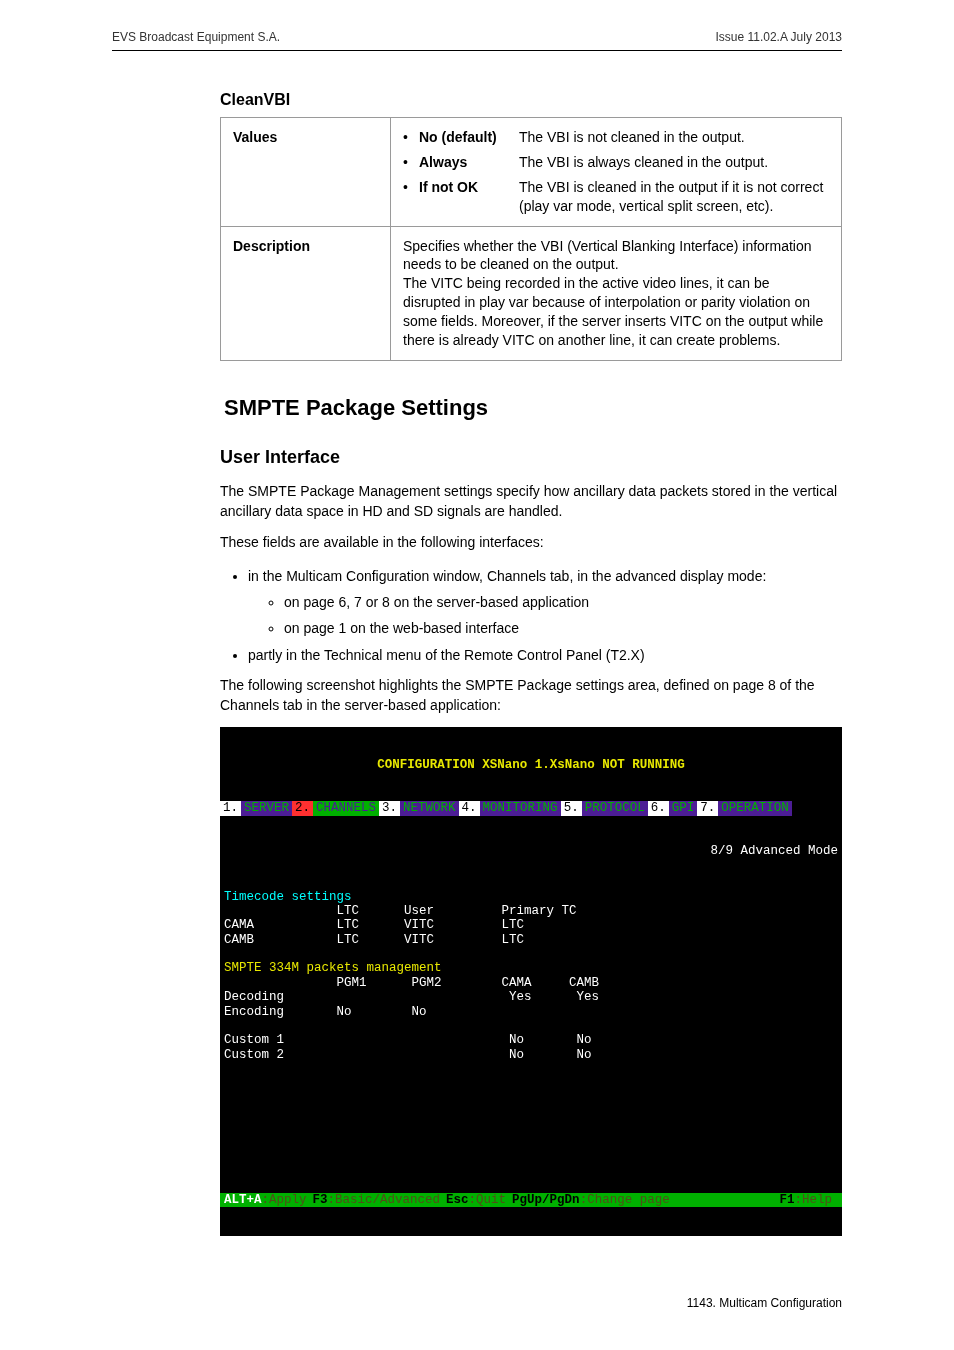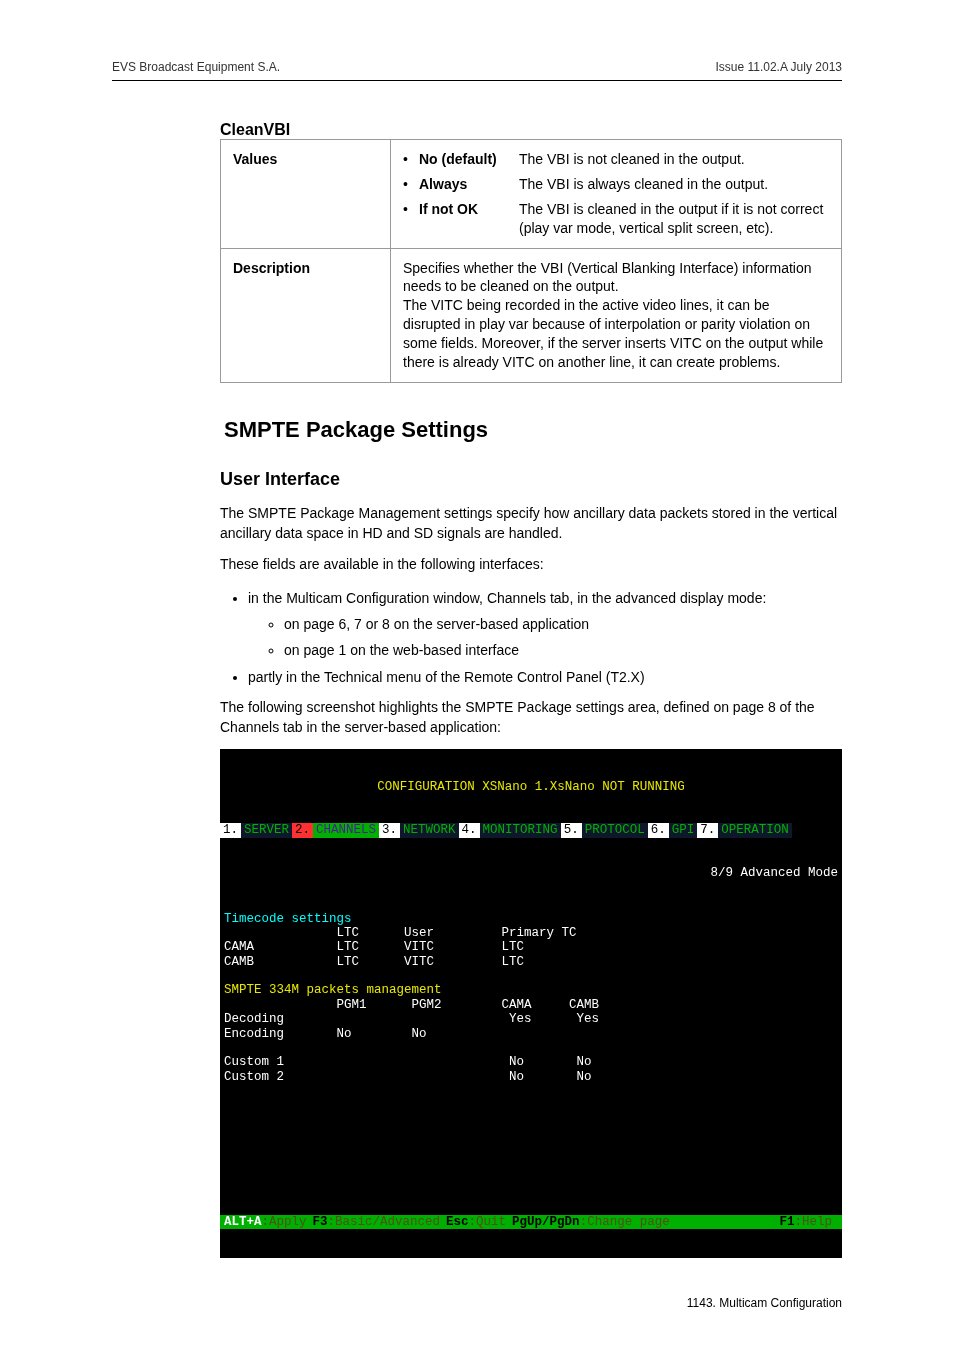--- a/index.html
+++ b/index.html
@@ -1,39 +1,39 @@
 <!DOCTYPE html>
 <html><head>
 <meta charset="utf-8">
 <style>
   * { box-sizing: border-box; margin: 0; padding: 0; }
   html, body { width: 954px; background: #fff; font-family: Arial, Helvetica, sans-serif; color: #000; }
-  .page { width: 954px; min-height: 1350px; padding: 60px 112px 40px 112px; position: relative; }
+  .page { width: 954px; min-height: 1350px; padding: 30px 112px 40px 112px; position: relative; }
   .top-header { display: flex; justify-content: space-between; font-size: 12px; color: #333; padding-bottom: 6px; border-bottom: 1px solid #000; margin-bottom: 40px; }
   .content-wrap { margin-left: 108px; }
-  h4.subhead { font-size: 16px; font-weight: bold; margin-bottom: 0; }
+  h4.subhead { font-size: 16px; font-weight: bold; margin-bottom: 8px; }
   table.param { width: 100%; border-collapse: collapse; margin-bottom: 34px; }
   table.param td { border: 1px solid #9a9a9a; padding: 10px 12px; vertical-align: top; font-size: 14px; line-height: 1.35; }
   table.param td.label { width: 170px; font-weight: bold; }
   .val-list { display: grid; grid-template-columns: 16px 100px 1fr; row-gap: 6px; align-items: start; }
   .val-list .b { font-weight: bold; }
   .bullet { text-align: left; }
   h2.section { font-size: 22px; font-weight: bold; margin: 8px 0 26px 4px; }
   h3.subsection { font-size: 18px; font-weight: bold; margin-bottom: 14px; }
   p.body { font-size: 14px; line-height: 1.4; margin-bottom: 12px; }
   ul.outer { list-style: disc; margin-left: 28px; font-size: 14px; line-height: 1.6; margin-bottom: 10px; }
   ul.inner { list-style: circle; margin-left: 36px; margin-top: 4px; margin-bottom: 4px; }
   ul.outer > li, ul.inner > li { margin-bottom: 4px; }
   .term-shot { background: #000; font-family: "Courier New", monospace; font-size: 12.5px; line-height: 1.15; padding: 0; margin-top: 8px; white-space: pre; overflow: hidden; }
-  .term-title { color: #e8e800; text-align: center; font-weight: normal; padding-top: 2px; }
+  .term-title { color: #e8e800; text-align: center; font-weight: bold; padding-top: 2px; }
   .term-tabs { display: flex; }
   .tab-pair { display: inline-flex; }
   .tab-num { background: #fff; color: #000; padding: 0 3px; }
   .tab-num.sel { background: #ff3030; }
-  .tab-name { background: #0f172a; color: #00b000; padding: 0 3px; }
+  .tab-name { background: #4c1d95; color: #00b000; padding: 0 3px; }
   .tab-name.sel { background: #00b000; color: #4c1d95; }
   .term-right-mode { color: #fff; text-align: right; padding-right: 4px; }
   .term-body { color: #fff; padding: 2px 4px 30px 4px; }
   .term-body .section-title { color: #00ffff; }
   .term-body .hl { color: #e8e800; }
   .term-footer { display: flex; background: #00b000; color: #000; padding: 0 4px; }
   .term-footer .fk { color: #000; font-weight: bold; }
   .term-footer .fk-alt { color: #fff; }
   .term-footer .fd { color: #505018; margin-right: 6px; }
   .term-footer .spacer { flex: 1; }

